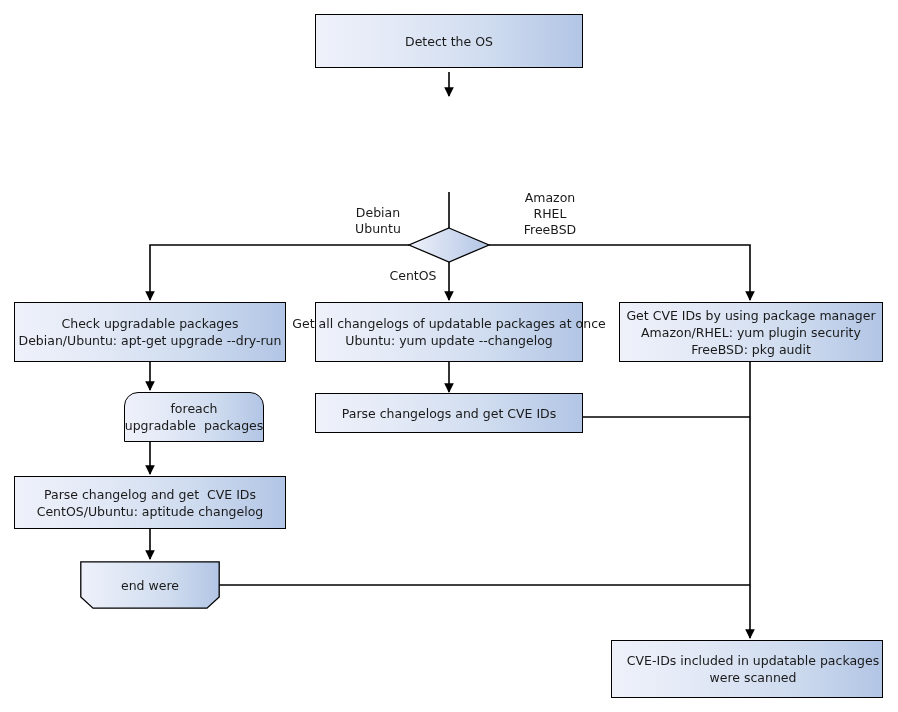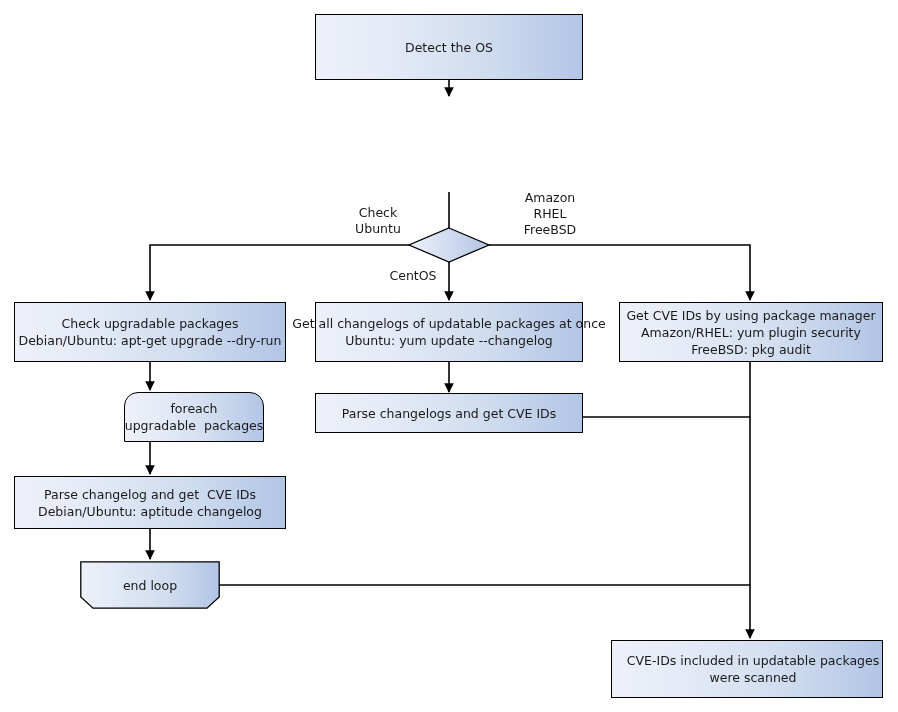--- a/index.html
+++ b/index.html
@@ -98,24 +98,24 @@
       <polygon points="449,228 489,245 449,262 409,245" fill="url(#dgrad)" stroke="#000000" stroke-width="1.3"></polygon>
     </g>
     <defs>
       <linearGradient id="dgrad" x1="0" y1="0" x2="1" y2="0">
         <stop offset="0%" stop-color="#eef1fa"></stop>
         <stop offset="100%" stop-color="#b2c5e5"></stop>
       </linearGradient>
     </defs>
   </svg>
 
-  <div class="node" style="left:315px;top:14px;width:268px;height:66px;">Detect the OS</div>
+  <div class="node" style="left:315px;top:14px;width:268px;height:54px;">Detect the OS</div>
 
 
-  <div class="edge-label" style="left:340px;top:205px;width:76px;">Check
+  <div class="edge-label" style="left:340px;top:205px;width:76px;">Debian
 Ubuntu</div>
 
   <div class="edge-label right" style="left:512px;top:190px;width:76px;">Amazon
 RHEL
 FreeBSD</div>
 
   <div class="edge-label" style="left:385px;top:268px;width:56px;">CentOS</div>
 
   <div class="node" style="left:14px;top:302px;width:272px;height:60px;">Check upgradable packages
 Debian/Ubuntu: apt-get upgrade --dry-run</div>
@@ -126,32 +126,32 @@
   <div class="node" style="left:619px;top:302px;width:264px;height:60px;">Get CVE IDs by using package manager
 Amazon/RHEL: yum plugin security
 FreeBSD: pkg audit</div>
 
   <div class="node shape-foreach" style="left:80px;top:392px;width:140px;height:50px;">foreach
 upgradable  packages</div>
 
   <div class="node" style="left:315px;top:393px;width:268px;height:40px;">Parse changelogs and get CVE IDs</div>
 
   <div class="node" style="left:14px;top:476px;width:272px;height:53px;">Parse changelog and get  CVE IDs
-Debian/Ubuntu: aptitude changelog</div>
+CentOS/Ubuntu: aptitude changelog</div>
 
   <div class="node shape-endloop" style="left:80px;top:561px;width:140px;height:48px;">
     <svg class="chamfer-fill" viewBox="0 0 140 48" preserveAspectRatio="none">
       <defs>
         <linearGradient id="egrad" x1="0" y1="0" x2="1" y2="0">
           <stop offset="0%" stop-color="#eef1fa"></stop>
           <stop offset="65%" stop-color="#cfdcef"></stop>
           <stop offset="100%" stop-color="#b2c5e5"></stop>
         </linearGradient>
       </defs>
       <polygon points="0.8,0.8 139.2,0.8 139.2,36 127,47.2 13,47.2 0.8,36" fill="url(#egrad)" stroke="#000000" stroke-width="1.3"></polygon>
     </svg>
-    <span class="lbl">end loop</span>
+    <span class="lbl">end were</span>
   </div>
 
   <div class="node" style="left:611px;top:640px;width:272px;height:58px;padding-left:12px;">CVE-IDs included in updatable packages
 were scanned</div>
 
 </div>
 
 </body></html>

